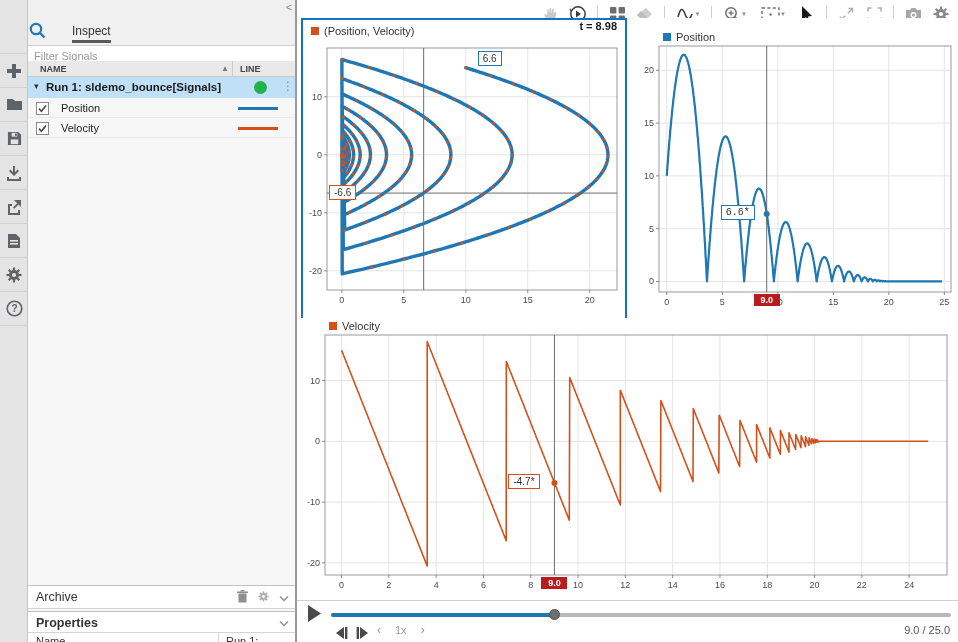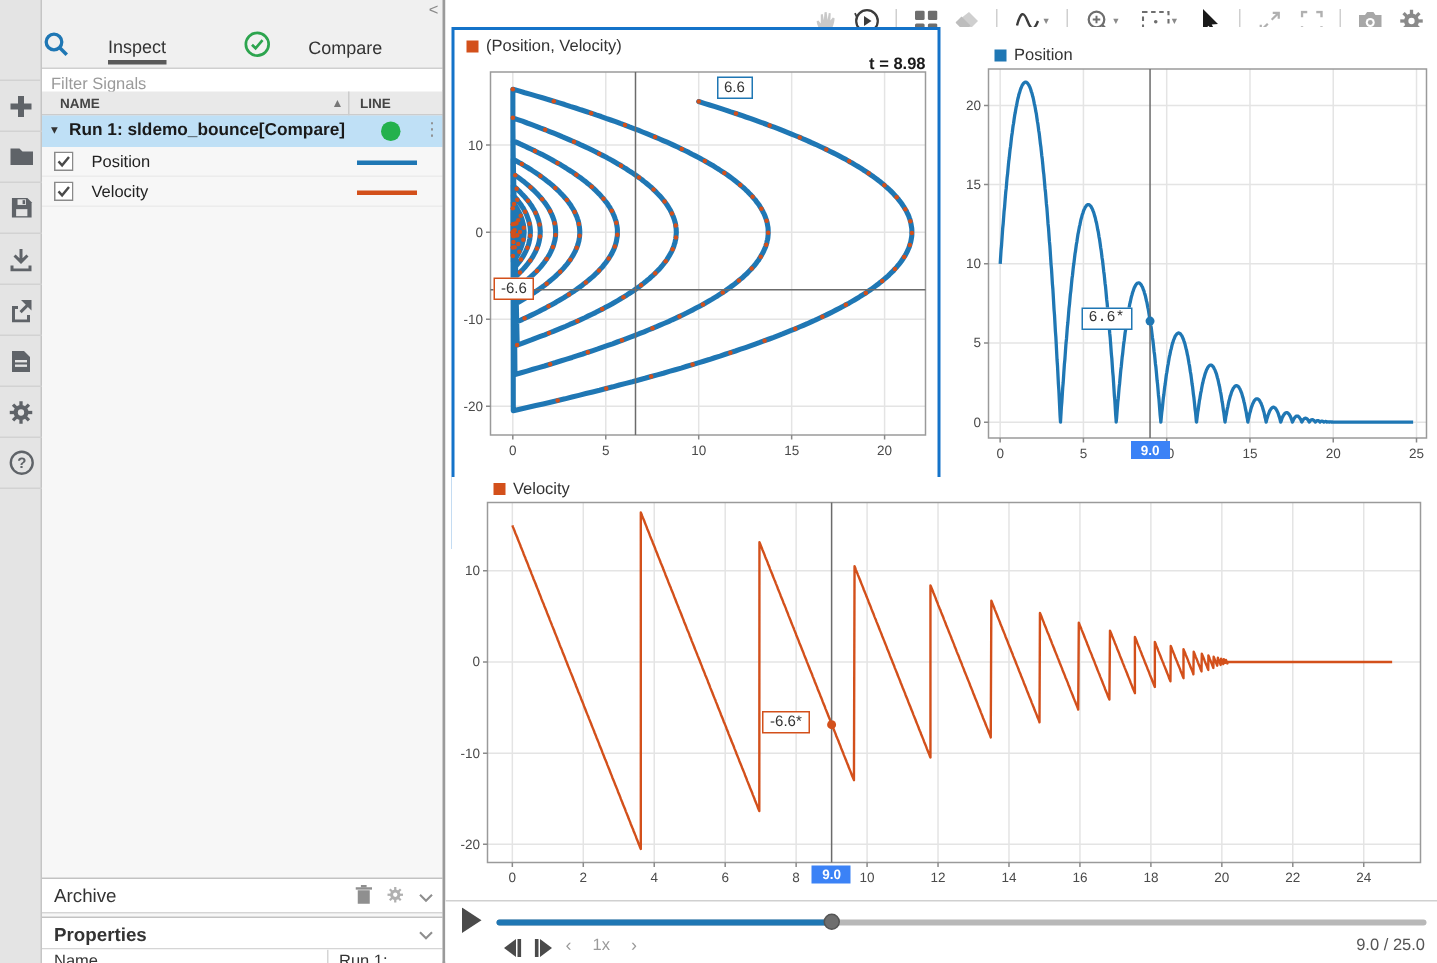--- a/index.html
+++ b/index.html
@@ -65,25 +65,25 @@
     height:2px; background:#4a4a4a; }
   .tb-sep { width:1px; height:16px; background:#cfcfcf; margin:0 2px; }
   .tb-caret { font-size:7px; color:#8a8a8a; margin-left:1px; }
   .tb-group { display:flex; align-items:center; }
 
   .chart-wrap { position:absolute; background:#fff; }
   .chart-wrap.selected { border:2px solid #1473c9; }
   .chart-legend { position:absolute; display:flex; align-items:center; gap:5px;
     font-size:11px; color:#333; z-index:3; }
   .legend-swatch { width:8px; height:8px; }
-  .time-label { position:absolute; right:8px; top:17px; font-size:11px; font-weight:bold;
+  .time-label { position:absolute; right:8px; top:0; font-size:11px; font-weight:bold;
     color:#1a1a1a; z-index:3; }
   .cursor-value-box { position:absolute; background:#fff; font-size:10px; color:#333;
     padding:1px 4px; z-index:4; white-space:nowrap; }
-  .cursor-badge { position:absolute; background:#3b82f6; color:#fff; font-size:9px;
+  .cursor-badge { position:absolute; background:#b91c1c; color:#fff; font-size:9px;
     font-weight:bold; text-align:center; padding:1px 0; width:26px; z-index:4; }
 
   
   #playbar { position:absolute; left:0; top:600px; width:661px; height:42px; background:#fff;
     border-top:1px solid #d0d0d0; }
   #play-btn { position:absolute; left:10px; top:4px; cursor:pointer; }
   #slider { position:absolute; left:34px; top:12px; width:620px; height:4px; background:#b8b8b8;
     border-radius:2px; cursor:pointer; }
   #slider-fill { height:4px; background:#1f77b4; border-radius:2px; }
   #slider-handle { position:absolute; top:-4px; width:11px; height:11px; border-radius:50%;
@@ -163,42 +163,33 @@
     <div id="tabs">
       <div class="tab active">
         <span>
           <svg width="19" height="19" viewBox="0 0 19 19">
               <circle cx="8" cy="8" r="5.2" fill="none" stroke="#1f77b4" stroke-width="2.2"></circle>
               <line x1="12" y1="12" x2="16.5" y2="16.5" stroke="#1f77b4" stroke-width="2.4"></line>
             </svg>
         </span>
         <span class="tab-label">Inspect</span>
       </div>
-      <div class="tab">
-        <span>
-          <svg width="19" height="19" viewBox="0 0 19 19">
-              <circle cx="9.5" cy="9.5" r="7.6" fill="none" stroke="#2ca44e" stroke-width="1.8"></circle>
-              <path d="M6 9.8l2.4 2.4 4.6-5.4" fill="none" stroke="#2ca44e" stroke-width="1.8"></path>
-            </svg>
-        </span>
-        <span class="tab-label">Compare</span>
-      </div>
     </div>
     <div id="filter-row">
       <input id="filter-input" type="text" placeholder="Filter Signals" style="">
     </div>
     <div id="thead">
       <span class="col-name">NAME</span>
       <span class="sort-arrow">▲</span>
       <span class="col-div"></span>
       <span class="col-line">LINE</span>
     </div>
     <div id="run-row">
       <span class="caret">▾</span>
-      <span class="run-label">Run 1: sldemo_bounce[Compare]</span>
+      <span class="run-label">Run 1: sldemo_bounce[Signals]</span>
       <span class="status-dot" id="run-status-dot" style="background: rgb(35, 177, 77);"></span>
       <span class="kebab">⋮</span>
     </div>
     <div class="sig-row">
       <span class="cb">
         <svg width="13" height="13" viewBox="0 0 13 13">
             <rect x="0.5" y="0.5" width="12" height="12" fill="#fff" stroke="#8a8a8a"></rect>
             <path d="M3 6.6l2.4 2.6 4.6-5.6" fill="none" stroke="#4a4a4a" stroke-width="1.6"></path>
           </svg>
       </span>
@@ -662,21 +653,21 @@
           <line x1="21" x2="24" y1="184.08860759493672" y2="184.08860759493672" stroke="#8a8a8a" stroke-width="1"></line>
           <text x="19" y="187.08860759493672" text-anchor="end" font-size="9" fill="#4a4a4a">-10</text>
           <line x1="21" x2="24" y1="123.32911392405063" y2="123.32911392405063" stroke="#8a8a8a" stroke-width="1"></line>
           <text x="19" y="126.32911392405063" text-anchor="end" font-size="9" fill="#4a4a4a">0</text>
           <line x1="21" x2="24" y1="62.56962025316456" y2="62.56962025316456" stroke="#8a8a8a" stroke-width="1"></line>
           <text x="19" y="65.56962025316456" text-anchor="end" font-size="9" fill="#4a4a4a">10</text>
           <polyline points="40.6,32.2 41.0,33.4 41.5,34.6 42.0,35.8 42.4,37.0 42.9,38.2 43.4,39.3 43.9,40.5 44.3,41.7 44.8,42.9 45.3,44.1 45.8,45.3 46.2,46.5 46.7,47.7 47.2,48.9 47.7,50.1 48.1,51.3 48.6,52.5 49.1,53.6 49.5,54.8 50.0,56.0 50.5,57.2 51.0,58.4 51.4,59.6 51.9,60.8 52.4,62.0 52.9,63.2 53.3,64.4 53.8,65.6 54.3,66.8 54.7,68.0 55.2,69.1 55.7,70.3 56.2,71.5 56.6,72.7 57.1,73.9 57.6,75.1 58.1,76.3 58.5,77.5 59.0,78.7 59.5,79.9 59.9,81.1 60.4,82.3 60.9,83.5 61.4,84.6 61.8,85.8 62.3,87.0 62.8,88.2 63.3,89.4 63.7,90.6 64.2,91.8 64.7,93.0 65.2,94.2 65.6,95.4 66.1,96.6 66.6,97.8 67.0,98.9 67.5,100.1 68.0,101.3 68.5,102.5 68.9,103.7 69.4,104.9 69.9,106.1 70.4,107.3 70.8,108.5 71.3,109.7 71.8,110.9 72.2,112.1 72.7,113.3 73.2,114.4 73.7,115.6 74.1,116.8 74.6,118.0 75.1,119.2 75.6,120.4 76.0,121.6 76.5,122.8 77.0,124.0 77.4,125.2 77.9,126.4 78.4,127.6 78.9,128.8 79.3,129.9 79.8,131.1 80.3,132.3 80.8,133.5 81.2,134.7 81.7,135.9 82.2,137.1 82.7,138.3 83.1,139.5 83.6,140.7 84.1,141.9 84.5,143.1 85.0,144.2 85.5,145.4 86.0,146.6 86.4,147.8 86.9,149.0 87.4,150.2 87.9,151.4 88.3,152.6 88.8,153.8 89.3,155.0 89.7,156.2 90.2,157.4 90.7,158.6 91.2,159.7 91.6,160.9 92.1,162.1 92.6,163.3 93.1,164.5 93.5,165.7 94.0,166.9 94.5,168.1 95.0,169.3 95.4,170.5 95.9,171.7 96.4,172.9 96.8,174.0 97.3,175.2 97.8,176.4 98.3,177.6 98.7,178.8 99.2,180.0 99.7,181.2 100.2,182.4 100.6,183.6 101.1,184.8 101.6,186.0 102.0,187.2 102.5,188.4 103.0,189.5 103.5,190.7 103.9,191.9 104.4,193.1 104.9,194.3 105.4,195.5 105.8,196.7 106.3,197.9 106.8,199.1 107.2,200.3 107.7,201.5 108.2,202.7 108.7,203.9 109.1,205.0 109.6,206.2 110.1,207.4 110.6,208.6 111.0,209.8 111.5,211.0 112.0,212.2 112.5,213.4 112.9,214.6 113.4,215.8 113.9,217.0 114.3,218.2 114.8,219.3 115.3,220.5 115.8,221.7 116.2,222.9 116.7,224.1 117.2,225.3 117.7,226.5 118.1,227.7 118.6,228.9 119.1,230.1 119.5,231.3 120.0,232.5 120.5,233.7 121.0,234.8 121.4,236.0 121.9,237.2 122.4,238.4 122.9,239.6 123.3,240.8 123.8,242.0 124.3,243.2 124.7,244.4 125.2,245.6 125.7,246.8 126.2,248.0 126.2,23.6 126.7,24.8 127.1,26.0 127.6,27.2 128.1,28.3 128.6,29.5 129.0,30.7 129.5,31.9 130.0,33.1 130.4,34.3 130.9,35.5 131.4,36.7 131.9,37.9 132.3,39.1 132.8,40.3 133.3,41.5 133.8,42.6 134.2,43.8 134.7,45.0 135.2,46.2 135.7,47.4 136.1,48.6 136.6,49.8 137.1,51.0 137.5,52.2 138.0,53.4 138.5,54.6 139.0,55.8 139.4,57.0 139.9,58.1 140.4,59.3 140.9,60.5 141.3,61.7 141.8,62.9 142.3,64.1 142.7,65.3 143.2,66.5 143.7,67.7 144.2,68.9 144.6,70.1 145.1,71.3 145.6,72.5 146.1,73.6 146.5,74.8 147.0,76.0 147.5,77.2 148.0,78.4 148.4,79.6 148.9,80.8 149.4,82.0 149.8,83.2 150.3,84.4 150.8,85.6 151.3,86.8 151.7,87.9 152.2,89.1 152.7,90.3 153.2,91.5 153.6,92.7 154.1,93.9 154.6,95.1 155.0,96.3 155.5,97.5 156.0,98.7 156.5,99.9 156.9,101.1 157.4,102.3 157.9,103.4 158.4,104.6 158.8,105.8 159.3,107.0 159.8,108.2 160.2,109.4 160.7,110.6 161.2,111.8 161.7,113.0 162.1,114.2 162.6,115.4 163.1,116.6 163.6,117.8 164.0,118.9 164.5,120.1 165.0,121.3 165.5,122.5 165.9,123.7 166.4,124.9 166.9,126.1 167.3,127.3 167.8,128.5 168.3,129.7 168.8,130.9 169.2,132.1 169.7,133.2 170.2,134.4 170.7,135.6 171.1,136.8 171.6,138.0 172.1,139.2 172.5,140.4 173.0,141.6 173.5,142.8 174.0,144.0 174.4,145.2 174.9,146.4 175.4,147.6 175.9,148.7 176.3,149.9 176.8,151.1 177.3,152.3 177.7,153.5 178.2,154.7 178.7,155.9 179.2,157.1 179.6,158.3 180.1,159.5 180.6,160.7 181.1,161.9 181.5,163.1 182.0,164.2 182.5,165.4 183.0,166.6 183.4,167.8 183.9,169.0 184.4,170.2 184.8,171.4 185.3,172.6 185.8,173.8 186.3,175.0 186.7,176.2 187.2,177.4 187.7,178.5 188.2,179.7 188.6,180.9 189.1,182.1 189.6,183.3 190.0,184.5 190.5,185.7 191.0,186.9 191.5,188.1 191.9,189.3 192.4,190.5 192.9,191.7 193.4,192.9 193.8,194.0 194.3,195.2 194.8,196.4 195.3,197.6 195.7,198.8 196.2,200.0 196.7,201.2 197.1,202.4 197.6,203.6 198.1,204.8 198.6,206.0 199.0,207.2 199.5,208.3 200.0,209.5 200.5,210.7 200.9,211.9 201.4,213.1 201.9,214.3 202.3,215.5 202.8,216.7 203.3,217.9 203.8,219.1 204.2,220.3 204.7,221.5 205.2,222.7 205.3,43.5 205.8,44.7 206.3,45.9 206.8,47.1 207.2,48.3 207.7,49.5 208.2,50.7 208.7,51.9 209.1,53.1 209.6,54.3 210.1,55.4 210.6,56.6 211.0,57.8 211.5,59.0 212.0,60.2 212.4,61.4 212.9,62.6 213.4,63.8 213.9,65.0 214.3,66.2 214.8,67.4 215.3,68.6 215.8,69.7 216.2,70.9 216.7,72.1 217.2,73.3 217.6,74.5 218.1,75.7 218.6,76.9 219.1,78.1 219.5,79.3 220.0,80.5 220.5,81.7 221.0,82.9 221.4,84.1 221.9,85.2 222.4,86.4 222.9,87.6 223.3,88.8 223.8,90.0 224.3,91.2 224.7,92.4 225.2,93.6 225.7,94.8 226.2,96.0 226.6,97.2 227.1,98.4 227.6,99.6 228.1,100.7 228.5,101.9 229.0,103.1 229.5,104.3 229.9,105.5 230.4,106.7 230.9,107.9 231.4,109.1 231.8,110.3 232.3,111.5 232.8,112.7 233.3,113.9 233.7,115.0 234.2,116.2 234.7,117.4 235.1,118.6 235.6,119.8 236.1,121.0 236.6,122.2 237.0,123.4 237.5,124.6 238.0,125.8 238.5,127.0 238.9,128.2 239.4,129.4 239.9,130.5 240.4,131.7 240.8,132.9 241.3,134.1 241.8,135.3 242.2,136.5 242.7,137.7 243.2,138.9 243.7,140.1 244.1,141.3 244.6,142.5 245.1,143.7 245.6,144.9 246.0,146.0 246.5,147.2 247.0,148.4 247.4,149.6 247.9,150.8 248.4,152.0 248.9,153.2 249.3,154.4 249.8,155.6 250.3,156.8 250.8,158.0 251.2,159.2 251.7,160.3 252.2,161.5 252.7,162.7 253.1,163.9 253.6,165.1 254.1,166.3 254.5,167.5 255.0,168.7 255.5,169.9 256.0,171.1 256.4,172.3 256.9,173.5 257.4,174.7 257.9,175.8 258.3,177.0 258.8,178.2 259.3,179.4 259.7,180.6 260.2,181.8 260.7,183.0 261.2,184.2 261.6,185.4 262.1,186.6 262.6,187.8 263.1,189.0 263.5,190.1 264.0,191.3 264.5,192.5 264.9,193.7 265.4,194.9 265.9,196.1 266.4,197.3 266.8,198.5 267.3,199.7 267.8,200.9 268.3,202.1 268.7,59.5 269.2,60.7 269.6,61.9 270.1,63.1 270.6,64.3 271.0,65.4 271.5,66.6 272.0,67.8 272.5,69.0 272.9,70.2 273.4,71.4 273.9,72.6 274.4,73.8 274.8,75.0 275.3,76.2 275.8,77.4 276.3,78.6 276.7,79.7 277.2,80.9 277.7,82.1 278.1,83.3 278.6,84.5 279.1,85.7 279.6,86.9 280.0,88.1 280.5,89.3 281.0,90.5 281.5,91.7 281.9,92.9 282.4,94.1 282.9,95.2 283.3,96.4 283.8,97.6 284.3,98.8 284.8,100.0 285.2,101.2 285.7,102.4 286.2,103.6 286.7,104.8 287.1,106.0 287.6,107.2 288.1,108.4 288.6,109.6 289.0,110.7 289.5,111.9 290.0,113.1 290.4,114.3 290.9,115.5 291.4,116.7 291.9,117.9 292.3,119.1 292.8,120.3 293.3,121.5 293.8,122.7 294.2,123.9 294.7,125.0 295.2,126.2 295.6,127.4 296.1,128.6 296.6,129.8 297.1,131.0 297.5,132.2 298.0,133.4 298.5,134.6 299.0,135.8 299.4,137.0 299.9,138.2 300.4,139.4 300.8,140.5 301.3,141.7 301.8,142.9 302.3,144.1 302.7,145.3 303.2,146.5 303.7,147.7 304.2,148.9 304.6,150.1 305.1,151.3 305.6,152.5 306.1,153.7 306.5,154.9 307.0,156.0 307.5,157.2 307.9,158.4 308.4,159.6 308.9,160.8 309.4,162.0 309.8,163.2 310.3,164.4 310.8,165.6 311.3,166.8 311.7,168.0 312.2,169.2 312.7,170.3 313.1,171.5 313.6,172.7 314.1,173.9 314.6,175.1 315.0,176.3 315.5,177.5 316.0,178.7 316.5,179.9 316.9,181.1 317.4,182.3 317.9,183.5 318.4,184.7 318.8,185.8 319.3,187.0 319.3,72.3 319.8,73.4 320.3,74.6 320.8,75.8 321.2,77.0 321.7,78.2 322.2,79.4 322.7,80.6 323.1,81.8 323.6,83.0 324.1,84.2 324.5,85.4 325.0,86.6 325.5,87.8 326.0,88.9 326.4,90.1 326.9,91.3 327.4,92.5 327.9,93.7 328.3,94.9 328.8,96.1 329.3,97.3 329.7,98.5 330.2,99.7 330.7,100.9 331.2,102.1 331.6,103.2 332.1,104.4 332.6,105.6 333.1,106.8 333.5,108.0 334.0,109.2 334.5,110.4 335.0,111.6 335.4,112.8 335.9,114.0 336.4,115.2 336.8,116.4 337.3,117.6 337.8,118.7 338.3,119.9 338.7,121.1 339.2,122.3 339.7,123.5 340.2,124.7 340.6,125.9 341.1,127.1 341.6,128.3 342.0,129.5 342.5,130.7 343.0,131.9 343.5,133.1 343.9,134.2 344.4,135.4 344.9,136.6 345.4,137.8 345.8,139.0 346.3,140.2 346.8,141.4 347.3,142.6 347.7,143.8 348.2,145.0 348.7,146.2 349.1,147.4 349.6,148.5 350.1,149.7 350.6,150.9 351.0,152.1 351.5,153.3 352.0,154.5 352.5,155.7 352.9,156.9 353.4,158.1 353.9,159.3 354.3,160.5 354.8,161.7 355.3,162.9 355.8,164.0 356.2,165.2 356.7,166.4 357.2,167.6 357.7,168.8 358.1,170.0 358.6,171.2 359.1,172.4 359.5,173.6 359.9,82.5 360.4,83.7 360.8,84.9 361.3,86.0 361.8,87.2 362.2,88.4 362.7,89.6 363.2,90.8 363.7,92.0 364.1,93.2 364.6,94.4 365.1,95.6 365.6,96.8 366.0,98.0 366.5,99.2 367.0,100.3 367.4,101.5 367.9,102.7 368.4,103.9 368.9,105.1 369.3,106.3 369.8,107.5 370.3,108.7 370.8,109.9 371.2,111.1 371.7,112.3 372.2,113.5 372.7,114.7 373.1,115.8 373.6,117.0 374.1,118.2 374.5,119.4 375.0,120.6 375.5,121.8 376.0,123.0 376.4,124.2 376.9,125.4 377.4,126.6 377.9,127.8 378.3,129.0 378.8,130.2 379.3,131.3 379.7,132.5 380.2,133.7 380.7,134.9 381.2,136.1 381.6,137.3 382.1,138.5 382.6,139.7 383.1,140.9 383.5,142.1 384.0,143.3 384.5,144.5 384.9,145.6 385.4,146.8 385.9,148.0 386.4,149.2 386.8,150.4 387.3,151.6 387.8,152.8 388.3,154.0 388.7,155.2 389.2,156.4 389.7,157.6 390.2,158.8 390.6,160.0 391.1,161.1 391.6,162.3 392.0,163.5 392.3,90.6 392.8,91.8 393.3,93.0 393.7,94.2 394.2,95.4 394.7,96.6 395.1,97.8 395.6,99.0 396.1,100.2 396.6,101.4 397.0,102.6 397.5,103.8 398.0,104.9 398.5,106.1 398.9,107.3 399.4,108.5 399.9,109.7 400.3,110.9 400.8,112.1 401.3,113.3 401.8,114.5 402.2,115.7 402.7,116.9 403.2,118.1 403.7,119.3 404.1,120.4 404.6,121.6 405.1,122.8 405.5,124.0 406.0,125.2 406.5,126.4 407.0,127.6 407.4,128.8 407.9,130.0 408.4,131.2 408.9,132.4 409.3,133.6 409.8,134.7 410.3,135.9 410.8,137.1 411.2,138.3 411.7,139.5 412.2,140.7 412.6,141.9 413.1,143.1 413.6,144.3 414.1,145.5 414.5,146.7 415.0,147.9 415.5,149.1 416.0,150.2 416.4,151.4 416.9,152.6 417.4,153.8 417.8,155.0 418.2,97.2 418.7,98.4 419.2,99.6 419.7,100.8 420.1,101.9 420.6,103.1 421.1,104.3 421.6,105.5 422.0,106.7 422.5,107.9 423.0,109.1 423.5,110.3 423.9,111.5 424.4,112.7 424.9,113.9 425.3,115.1 425.8,116.3 426.3,117.4 426.8,118.6 427.2,119.8 427.7,121.0 428.2,122.2 428.7,123.4 429.1,124.6 429.6,125.8 430.1,127.0 430.5,128.2 431.0,129.4 431.5,130.6 432.0,131.7 432.4,132.9 432.9,134.1 433.4,135.3 433.9,136.5 434.3,137.7 434.8,138.9 435.3,140.1 435.7,141.3 436.2,142.5 436.7,143.7 437.2,144.9 437.6,146.1 438.1,147.2 438.6,148.4 439.0,102.4 439.5,103.6 440.0,104.8 440.4,106.0 440.9,107.2 441.4,108.4 441.9,109.6 442.3,110.8 442.8,111.9 443.3,113.1 443.7,114.3 444.2,115.5 444.7,116.7 445.2,117.9 445.6,119.1 446.1,120.3 446.6,121.5 447.1,122.7 447.5,123.9 448.0,125.1 448.5,126.3 448.9,127.4 449.4,128.6 449.9,129.8 450.4,131.0 450.8,132.2 451.3,133.4 451.8,134.6 452.3,135.8 452.7,137.0 453.2,138.2 453.7,139.4 454.1,140.6 454.6,141.7 455.1,142.9 455.6,144.1 455.6,106.6 456.1,107.8 456.6,109.0 457.0,110.2 457.5,111.4 458.0,112.6 458.5,113.7 458.9,114.9 459.4,116.1 459.9,117.3 460.3,118.5 460.8,119.7 461.3,120.9 461.8,122.1 462.2,123.3 462.7,124.5 463.2,125.7 463.7,126.9 464.1,128.0 464.6,129.2 465.1,130.4 465.5,131.6 466.0,132.8 466.5,134.0 467.0,135.2 467.4,136.4 467.9,137.6 468.4,138.8 468.9,140.0 468.9,109.9 469.4,111.1 469.8,112.3 470.3,113.5 470.8,114.7 471.2,115.9 471.7,117.1 472.2,118.3 472.7,119.5 473.1,120.7 473.6,121.9 474.1,123.1 474.6,124.2 475.0,125.4 475.5,126.6 476.0,127.8 476.5,129.0 476.9,130.2 477.4,131.4 477.9,132.6 478.3,133.8 478.8,135.0 479.3,136.2 479.5,112.6 480.0,113.8 480.4,115.0 480.9,116.2 481.4,117.4 481.9,118.6 482.3,119.8 482.8,121.0 483.3,122.2 483.8,123.3 484.2,124.5 484.7,125.7 485.2,126.9 485.7,128.1 486.1,129.3 486.6,130.5 487.1,131.7 487.5,132.9 488.0,134.1 488.0,114.8 488.5,116.0 489.0,117.1 489.4,118.3 489.9,119.5 490.4,120.7 490.9,121.9 491.3,123.1 491.8,124.3 492.3,125.5 492.7,126.7 493.2,127.9 493.7,129.1 494.2,130.3 494.6,131.5 494.8,116.5 495.3,117.7 495.8,118.9 496.2,120.1 496.7,121.2 497.2,122.4 497.6,123.6 498.1,124.8 498.6,126.0 499.1,127.2 499.5,128.4 500.0,129.6 500.2,117.8 500.7,119.0 501.2,120.2 501.7,121.4 502.1,122.6 502.6,123.8 503.1,125.0 503.6,126.2 504.0,127.4 504.5,128.6 504.6,118.9 505.1,120.1 505.5,121.3 506.0,122.5 506.5,123.7 507.0,124.9 507.4,126.1 507.9,127.3 508.1,119.8 508.6,121.0 509.0,122.2 509.5,123.4 510.0,124.6 510.5,125.8 510.9,120.5 511.3,121.7 511.8,122.9 512.3,124.1 512.8,125.3 513.1,121.1 513.6,122.3 514.1,123.5 514.5,124.7 514.9,121.5 515.4,122.7 515.8,123.9 516.3,121.9 516.8,123.1 517.2,124.3 517.6,123.3 523.0,123.3 532.5,123.3 541.9,123.3 551.4,123.3 560.9,123.3 570.3,123.3 579.8,123.3 589.2,123.3 598.7,123.3 608.2,123.3 617.6,123.3 627.1,123.3 " fill="none" stroke="#d3501b" stroke-width="1.6" stroke-linejoin="round"></polyline>
           <line x1="253.40684410646386" x2="253.40684410646386" y1="17" y2="257" stroke="#6b6b6b" stroke-width="1"></line>
           <circle cx="253.40684410646386" cy="165.11584810126323" r="3" fill="#d3501b"></circle>
         </svg>
-        <div class="cursor-value-box" style="left: 207.407px; top: 156.116px; border: 1.5px solid rgb(211, 80, 27);">-6.6*</div>
+        <div class="cursor-value-box" style="left: 207.407px; top: 156.116px; border: 1.5px solid rgb(211, 80, 27);">-4.7*</div>
         <div class="cursor-badge" style="left: 240.407px; top: 259px;">9.0</div>
       </div>
 
     <div id="playbar">
       <span id="play-btn">
         <svg width="15" height="17" viewBox="0 0 15 17">
             <path d="M1 0l13 8.5L1 17z" fill="#4a4a4a"></path>
           </svg>
       </span>
       <div id="slider">

